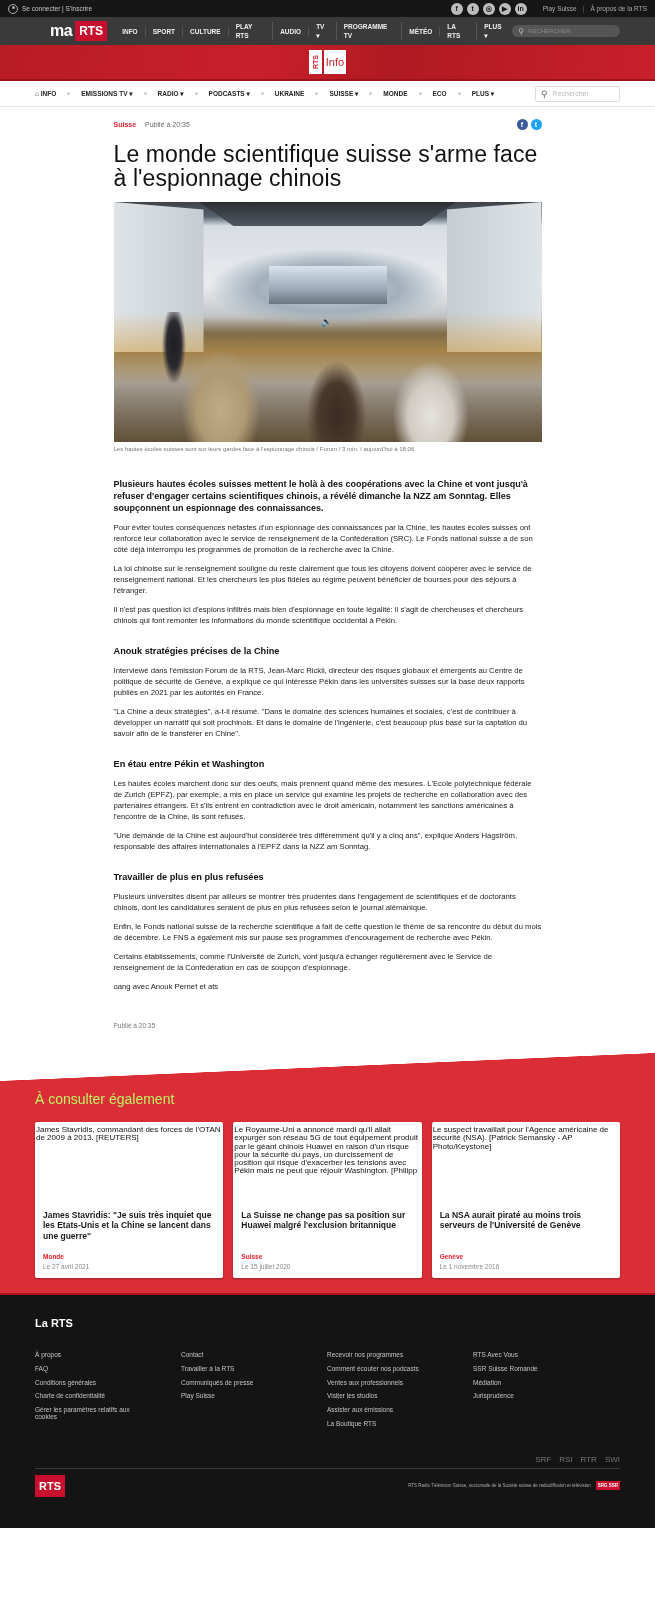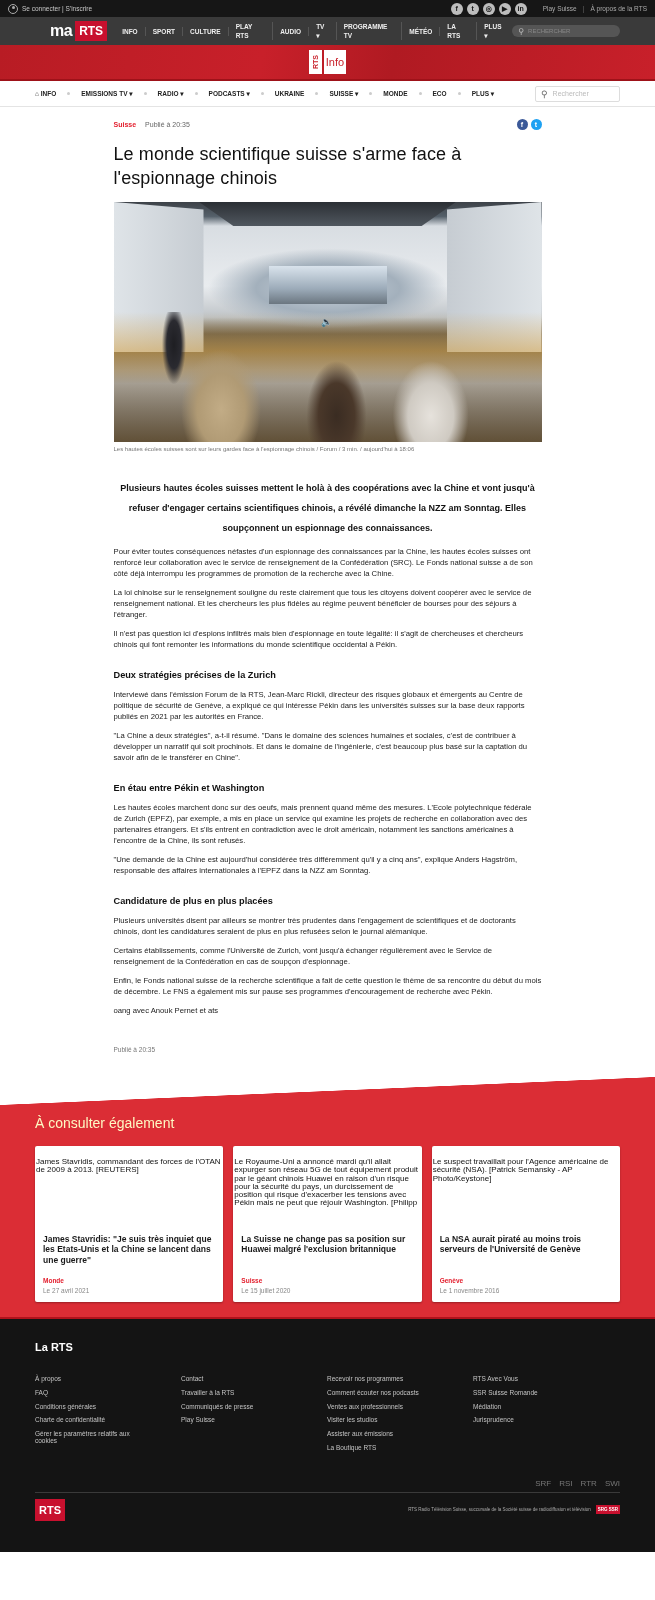--- a/index.html
+++ b/index.html
@@ -37,53 +37,53 @@
   .subnav .dot { width: 3px; height: 3px; border-radius: 50%; background: #ccc; margin: 0 11px; }
   .subsearch { margin-left: auto; margin-right: 35px; width: 85px; height: 16px; border: 1px solid #ddd; border-radius: 2px; display: flex; align-items: center; padding-left: 5px; gap: 5px; color: #bbb; font-size: 7px; }
 
   
   .article { width: 428px; margin: 0 auto; }
   .meta { display: flex; align-items: center; margin-top: 12px; font-size: 7px; }
   .meta .cat { color: #e3202f; font-weight: bold; margin-right: 9px; }
   .meta .pub { color: #666; }
   .meta .share { margin-left: auto; display: flex; gap: 3px; }
   .meta .share .s { width: 11px; height: 11px; border-radius: 50%; color: #fff; font-size: 7px; font-weight: bold; display: flex; align-items: center; justify-content: center; }
-  h1 { font-size: 18px; font-weight: normal; line-height: 24px; margin-top: 12px; color: #111; letter-spacing: 0.1px; }
+  h1 { font-size: 23px; font-weight: normal; line-height: 24px; margin-top: 12px; color: #111; letter-spacing: 0.1px; }
 
   .media { margin-top: 12px; width: 428px; height: 240px; position: relative; overflow: hidden;
            background:
              radial-gradient(ellipse 120px 40px at 50% 36%, #c9d3dc 0%, #a3b0bc 60%, transparent 100%),
              linear-gradient(180deg, #3d4248 0%, #55606a 6%, #d8dde2 10%, #e9ecef 35%, #bfc4c8 48%, #5c554a 55%, #7a6a50 70%, #2e2a24 100%); }
   .media .wall-l { position: absolute; left: 0; top: 0; width: 90px; height: 150px; background: linear-gradient(90deg, #dfe4e8, #c6ccd2); clip-path: polygon(0 0, 100% 5%, 100% 100%, 0 100%); }
   .media .wall-r { position: absolute; right: 0; top: 0; width: 95px; height: 150px; background: linear-gradient(270deg, #dfe4e8, #c6ccd2); clip-path: polygon(0 5%, 100% 0, 100% 100%, 0 100%); }
   .media .ceiling { position: absolute; left: 0; right: 0; top: 0; height: 24px; background: linear-gradient(180deg, #2b2f34, #50575f); clip-path: polygon(20% 0, 80% 0, 72% 100%, 28% 100%); }
   .media .window { position: absolute; left: 155px; top: 64px; width: 118px; height: 38px; background: linear-gradient(180deg, #d9e3ec 0%, #9cabb9 60%, #6b7680 100%); }
   .media .people { position: absolute; left: 0; right: 0; bottom: 0; height: 130px; background:
       radial-gradient(ellipse 40px 60px at 25% 75%, #c2ac86 0%, #b09a74 60%, transparent 100%),
       radial-gradient(ellipse 30px 55px at 52% 80%, #3a2c22 0%, #4a382a 60%, transparent 100%),
       radial-gradient(ellipse 38px 55px at 74% 80%, #e6e2dc 0%, #cfcac2 60%, transparent 100%),
       radial-gradient(ellipse 12px 40px at 14% 25%, #1e1e22 0%, #2a2a30 60%, transparent 100%),
       linear-gradient(180deg, transparent 0%, rgba(210,160,70,0.55) 30%, rgba(235,235,235,0.45) 55%, rgba(110,90,60,0.8) 100%); }
   .media .sound { position: absolute; left: 208px; top: 115px; width: 12px; height: 10px; color: #fff; font-size: 9px; line-height: 10px; }
   .caption { font-size: 6px; color: #777; margin-top: 4px; }
 
-  .lead { font-size: 9px; font-weight: bold; line-height: 20px; margin-top: 26px; color: #111; text-align: center; }
+  .lead { font-size: 9px; font-weight: bold; line-height: 12px; margin-top: 26px; color: #111; }
   .body p { font-size: 7.7px; line-height: 11px; color: #222; margin-top: 8px; }
   .body h2 { font-size: 9.2px; font-weight: bold; margin-top: 20px; color: #111; }
   .body h2 + p { margin-top: 9px; }
   .pub-bottom { font-size: 6.5px; color: #777; margin-top: 30px; }
 
   
   .related-wrap { margin-top: 24px; position: relative; }
   .related-slant { height: 28px; background: linear-gradient(to bottom right, #fff 49.5%, #db2d35 50.5%); }
   .related { background: #db2d35; padding: 10px 35px 15px; }
-  .related h3 { color: #fef9c3; font-size: 14px; font-weight: normal; }
+  .related h3 { color: #bef264; font-size: 14px; font-weight: normal; }
   .cards { display: flex; gap: 10px; margin-top: 15px; }
   .card { flex: 1; background: #fff; height: 156px; border-radius: 2px; box-shadow: 0 1px 2px rgba(0,0,0,0.3); position: relative; }
-  .card .alt { font-size: 8px; line-height: 8.3px; color: #111; height: 80px; overflow: hidden; padding: 12px 1px; }
+  .card .alt { font-size: 8px; line-height: 8.3px; color: #111; height: 80px; overflow: hidden; padding: 4px 1px; }
   .card .title { font-size: 8.5px; font-weight: bold; line-height: 10.3px; padding: 0 8px; position: absolute; top: 88px; left: 0; right: 0; }
   .card .cat { position: absolute; left: 8px; bottom: 18px; color: #e3202f; font-size: 6.5px; font-weight: bold; }
   .card .date { position: absolute; left: 8px; bottom: 8px; color: #888; font-size: 6.5px; }
 
   
   .footer { background: #141414; padding: 22px 35px 0; height: 235px; border-top: 2px solid #b0121c; }
   .footer h4 { color: #fff; font-size: 11px; font-weight: bold; }
   .fcols { display: flex; margin-top: 22px; }
   .fcol { width: 146px; }
   .fcol a { display: block; font-size: 6.5px; color: #c4c4c4; margin-bottom: 6.8px; line-height: 7px; }
@@ -193,32 +193,32 @@
   </div>
   <div class="caption">Les hautes écoles suisses sont sur leurs gardes face à l'espionnage chinois / Forum / 3 min. / aujourd'hui à 18:06</div>
 
   <p class="lead">Plusieurs hautes écoles suisses mettent le holà à des coopérations avec la Chine et vont jusqu'à refuser d'engager certains scientifiques chinois, a révélé dimanche la NZZ am Sonntag. Elles soupçonnent un espionnage des connaissances.</p>
 
   <div class="body">
     <p>Pour éviter toutes conséquences néfastes d'un espionnage des connaissances par la Chine, les hautes écoles suisses ont renforcé leur collaboration avec le service de renseignement de la Confédération (SRC). Le Fonds national suisse a de son côté déjà interrompu les programmes de promotion de la recherche avec la Chine.</p>
     <p>La loi chinoise sur le renseignement souligne du reste clairement que tous les citoyens doivent coopérer avec le service de renseignement national. Et les chercheurs les plus fidèles au régime peuvent bénéficier de bourses pour des séjours à l'étranger.</p>
     <p>Il n'est pas question ici d'espions infiltrés mais bien d'espionnage en toute légalité: il s'agit de chercheuses et chercheurs chinois qui font remonter les informations du monde scientifique occidental à Pékin.</p>
 
-    <h2>Deux stratégies précises de la Zurich</h2>
+    <h2>Anouk stratégies précises de la Chine</h2>
     <p>Interviewé dans l'émission Forum de la RTS, Jean-Marc Rickli, directeur des risques globaux et émergents au Centre de politique de sécurité de Genève, a expliqué ce qui intéresse Pékin dans les universités suisses sur la base deux rapports publiés en 2021 par les autorités en France.</p>
     <p>"La Chine a deux stratégies", a-t-il résumé. "Dans le domaine des sciences humaines et sociales, c'est de contribuer à développer un narratif qui soit prochinois. Et dans le domaine de l'ingénierie, c'est beaucoup plus basé sur la captation du savoir afin de le transférer en Chine".</p>
 
     <h2>En étau entre Pékin et Washington</h2>
     <p>Les hautes écoles marchent donc sur des oeufs, mais prennent quand même des mesures. L'Ecole polytechnique fédérale de Zurich (EPFZ), par exemple, a mis en place un service qui examine les projets de recherche en collaboration avec des partenaires étrangers. Et s'ils entrent en contradiction avec le droit américain, notamment les sanctions américaines à l'encontre de la Chine, ils sont refusés.</p>
     <p>"Une demande de la Chine est aujourd'hui considérée très différemment qu'il y a cinq ans", explique Anders Hagström, responsable des affaires internationales à l'EPFZ dans la NZZ am Sonntag.</p>
 
-    <h2>Candidature de plus en plus placées</h2>
+    <h2>Travailler de plus en plus refusées</h2>
     <p>Plusieurs universités disent par ailleurs se montrer très prudentes dans l'engagement de scientifiques et de doctorants chinois, dont les candidatures seraient de plus en plus refusées selon le journal alémanique.</p>
+    <p>Enfin, le Fonds national suisse de la recherche scientifique a fait de cette question le thème de sa rencontre du début du mois de décembre. Le FNS a également mis sur pause ses programmes d'encouragement de recherche avec Pékin.</p>
     <p>Certains établissements, comme l'Université de Zurich, vont jusqu'à échanger régulièrement avec le Service de renseignement de la Confédération en cas de soupçon d'espionnage.</p>
-    <p>Enfin, le Fonds national suisse de la recherche scientifique a fait de cette question le thème de sa rencontre du début du mois de décembre. Le FNS a également mis sur pause ses programmes d'encouragement de recherche avec Pékin.</p>
     <p>oang avec Anouk Pernet et ats</p>
   </div>
 
   <div class="pub-bottom">Publié à 20:35</div>
 </div>
 
 <div class="related-wrap">
   <div class="related-slant"></div>
   <div class="related">
     <h3>À consulter également</h3>

